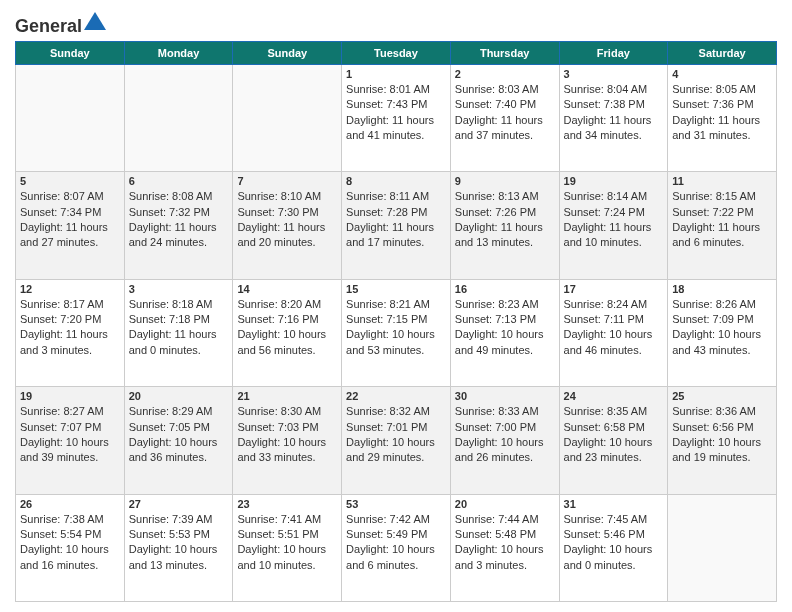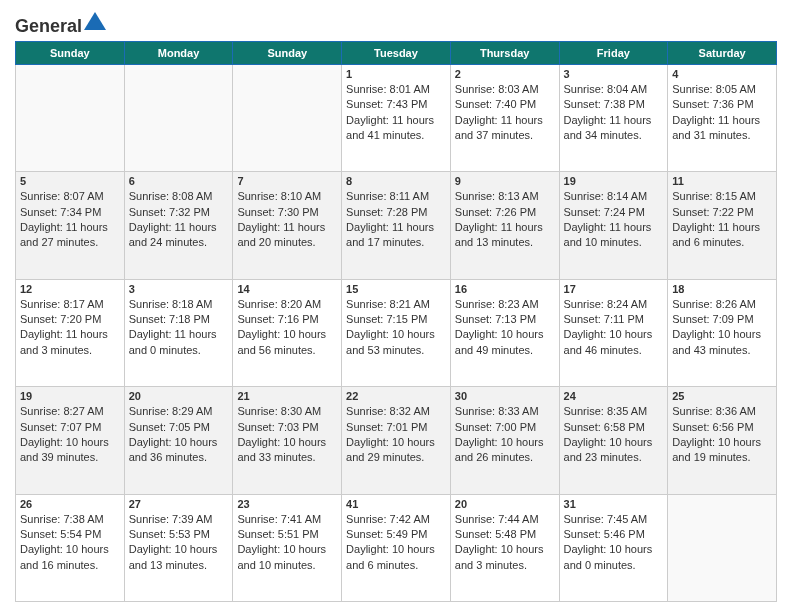--- a/index.html
+++ b/index.html
@@ -248,21 +248,21 @@
           </td>
           <td>
             <span class="day-num">27</span>
             <div class="day-info">Sunrise: 7:39 AM<br>Sunset: 5:53 PM<br>Daylight: 10 hours<br>and 13 minutes.</div>
           </td>
           <td>
             <span class="day-num">23</span>
             <div class="day-info">Sunrise: 7:41 AM<br>Sunset: 5:51 PM<br>Daylight: 10 hours<br>and 10 minutes.</div>
           </td>
           <td>
-            <span class="day-num">41</span>
+            <span class="day-num">53</span>
             <div class="day-info">Sunrise: 7:42 AM<br>Sunset: 5:49 PM<br>Daylight: 10 hours<br>and 6 minutes.</div>
           </td>
           <td>
             <span class="day-num">20</span>
             <div class="day-info">Sunrise: 7:44 AM<br>Sunset: 5:48 PM<br>Daylight: 10 hours<br>and 3 minutes.</div>
           </td>
           <td>
             <span class="day-num">31</span>
             <div class="day-info">Sunrise: 7:45 AM<br>Sunset: 5:46 PM<br>Daylight: 10 hours<br>and 0 minutes.</div>
           </td>

